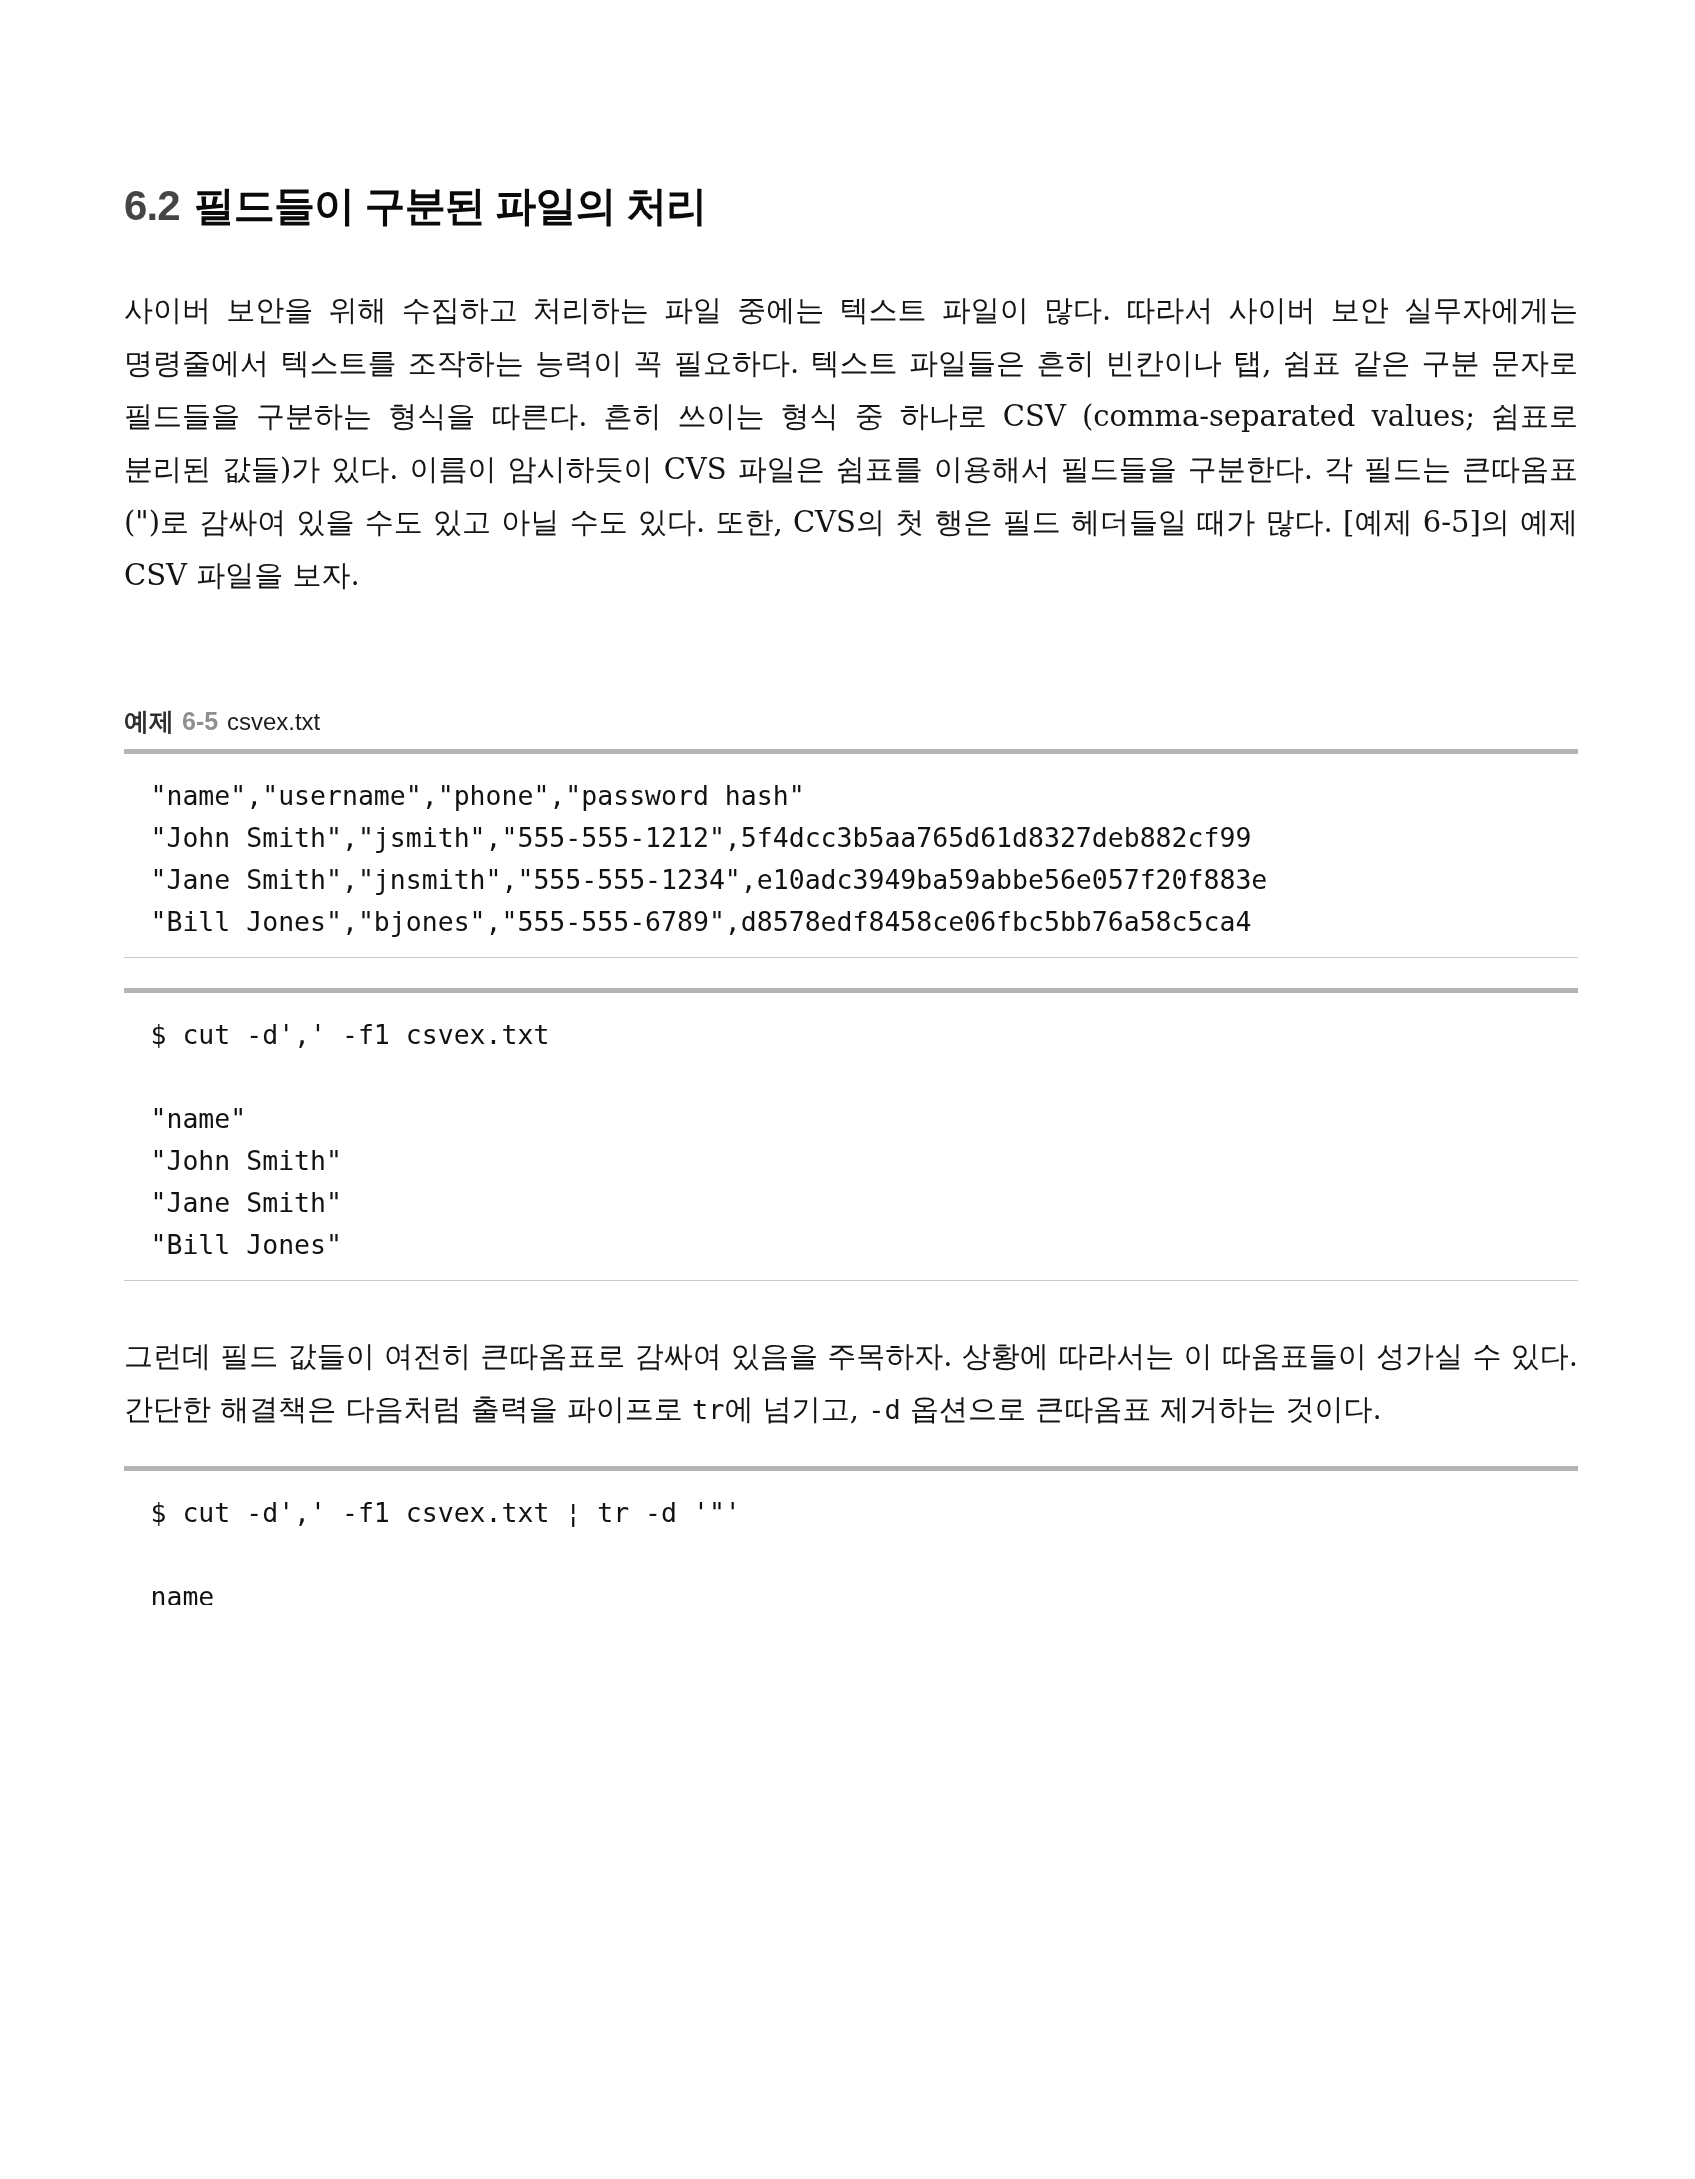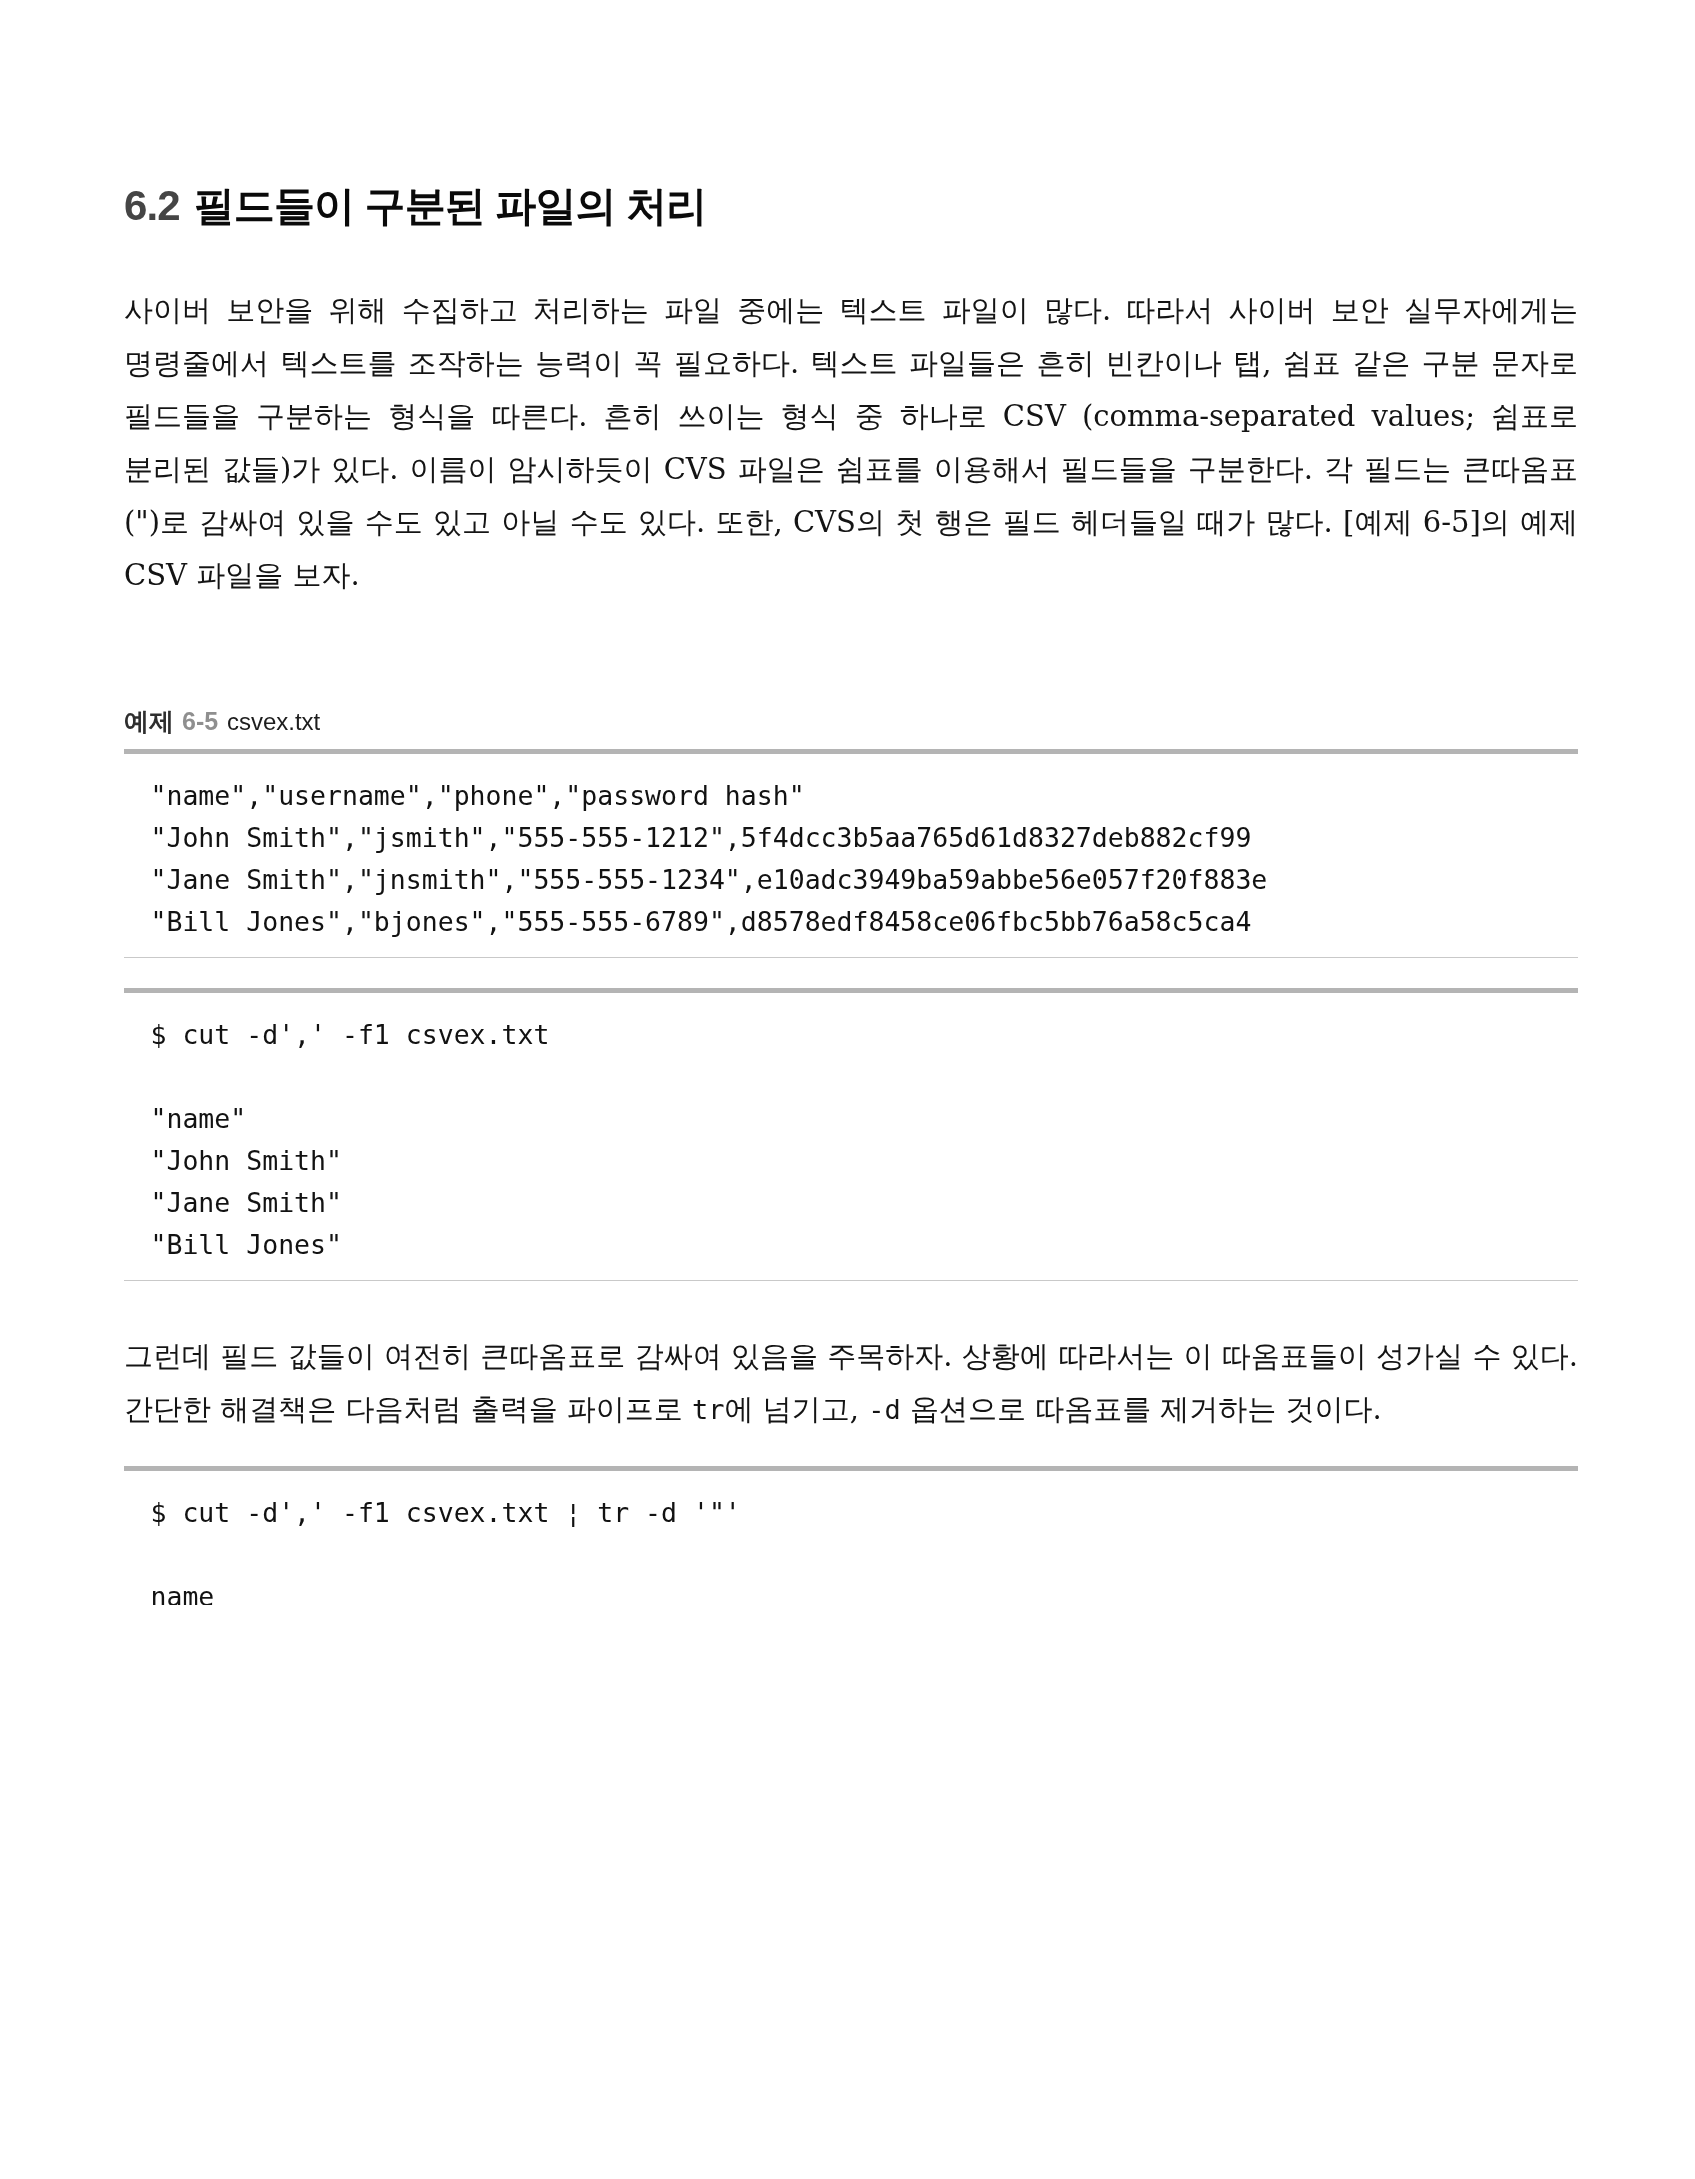--- a/index.html
+++ b/index.html
@@ -114,21 +114,21 @@
 
     <div class="codeblock gap">
       <pre>$ cut -d',' -f1 csvex.txt
 
 "name"
 "John Smith"
 "Jane Smith"
 "Bill Jones"</pre>
     </div>
 
-    <p class="body-par par-3"><span>그런데 필드 값들이 여전히 큰따옴표로 감싸여 있음을 주목하자. 상황에 따라서는 이 따옴표들이 성가실 수 있다. 간단한 해결책은 다음처럼 출력을 파이프로 </span><span class="mono">tr</span><span>에 넘기고, </span><span class="mono">-d</span><span> 옵션으로 따옴표를 제거하는 것이다.</span></p>
+    <p class="body-par par-3"><span>그런데 필드 값들이 여전히 큰따옴표로 감싸여 있음을 주목하자. 상황에 따라서는 이 따옴표들이 성가실 수 있다. 간단한 해결책은 다음처럼 출력을 파이프로 </span><span class="mono">tr</span><span>에 넘기고, </span><span class="mono">-d</span><span> 옵션으로 큰따옴표 제거하는 것이다.</span></p>
 
     <div class="codeblock gap no-bottom">
       <pre>$ cut -d',' -f1 csvex.txt ¦ tr -d '"'
 
 name
 John Smith</pre>
     </div>
 
   </div>
 

